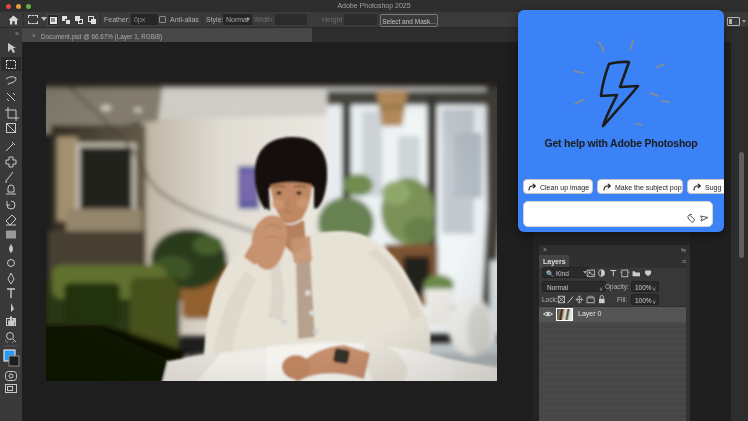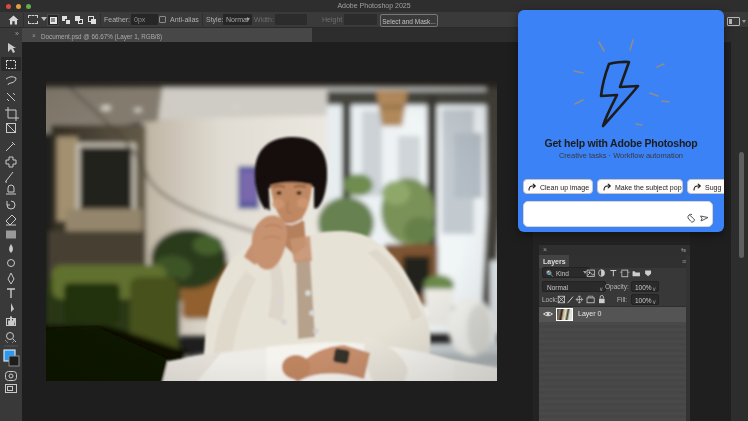--- a/index.html
+++ b/index.html
@@ -387,21 +387,20 @@
         <path d="M115,30 L112,40"></path>
         <path d="M56,61 L65,63"></path>
         <path d="M139,57 L146,54"></path>
         <path d="M57,94 L65,90"></path>
         <path d="M132,83 L140,86"></path>
         <path d="M118,114 L124,115"></path>
         <path d="M144,91 L151,92"></path>
       </g>
     </svg>
     <div class="abs" style="left:0;top:127px;width:206px;text-align:center;font-size:10.5px;font-weight:bold;color:#1c1c1c;letter-spacing:-0.2px;">Get help with Adobe Photoshop</div>
-    <div class="abs" style="left:0;top:141px;width:206px;text-align:center;font-size:7.5px;color:#3a3a3a;">Creative tasks · Workflow automation</div>
 
     <div class="abs" style="left:5px;top:169px;width:70px;height:15px;background:#fcfbfa;border:1px solid #c9c6c1;border-radius:4px;">
       <svg style="position:absolute;left:4px;top:3px;" width="9" height="9" viewBox="0 0 9 9">
           <path d="M1,7 Q1,3 4.5,3 L7,3 M5.2,1.2 L7.3,3 L5.2,4.8" stroke="#1c1c1c" stroke-width="1.1" fill="none" stroke-linecap="round" stroke-linejoin="round"></path>
         </svg>
       <span style="position:absolute;left:16px;top:3.5px;font-size:7px;color:#1c1c1c;">Clean up image</span>
     </div>
     <div class="abs" style="left:79px;top:169px;width:86px;height:15px;background:#fcfbfa;border:1px solid #c9c6c1;border-radius:4px;">
       <svg style="position:absolute;left:5px;top:3px;" width="9" height="9" viewBox="0 0 9 9">
           <path d="M1,7 Q1,3 4.5,3 L7,3 M5.2,1.2 L7.3,3 L5.2,4.8" stroke="#1c1c1c" stroke-width="1.1" fill="none" stroke-linecap="round" stroke-linejoin="round"></path>

